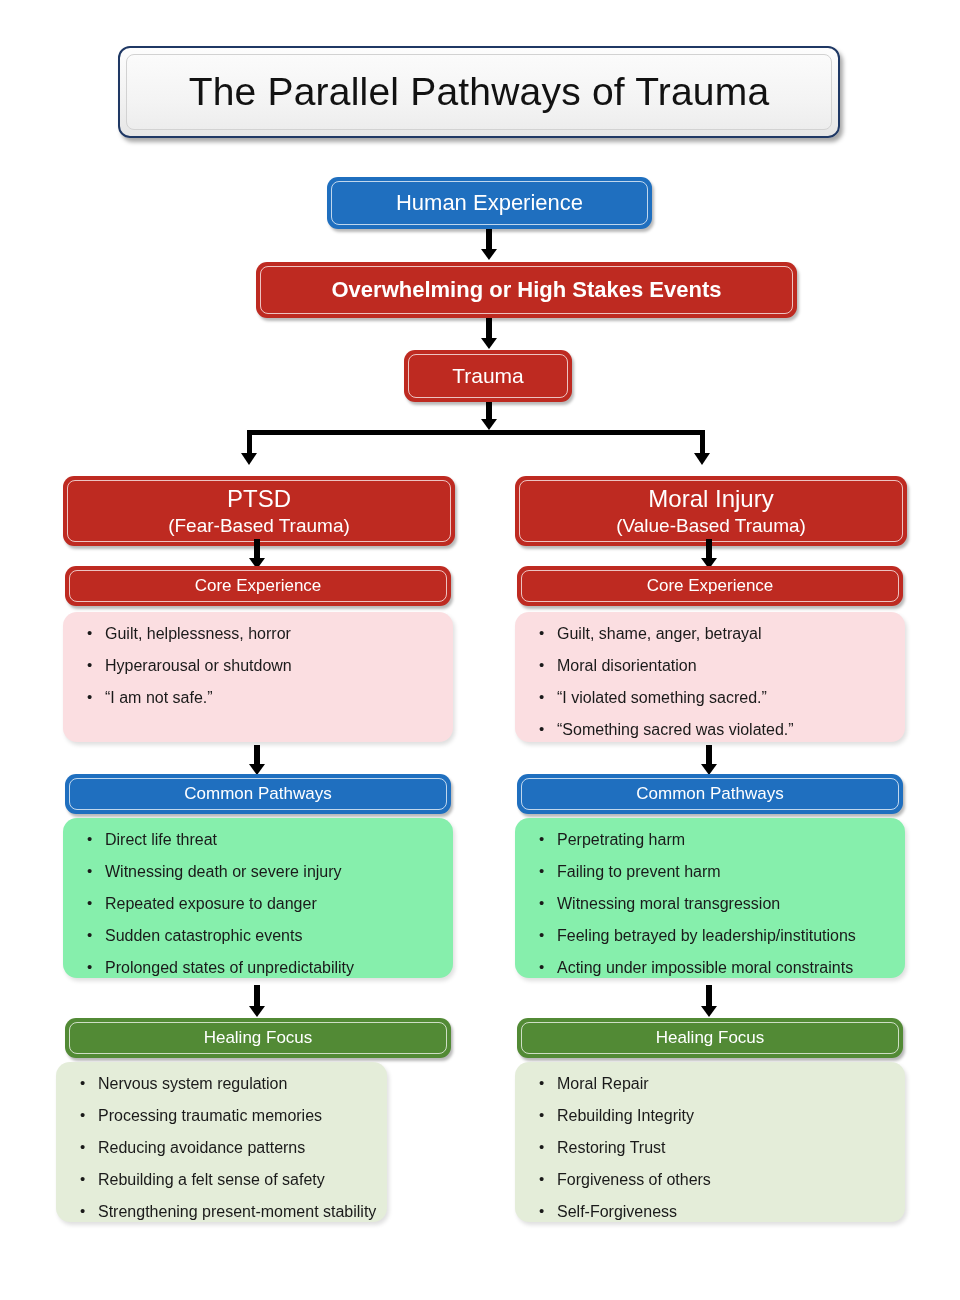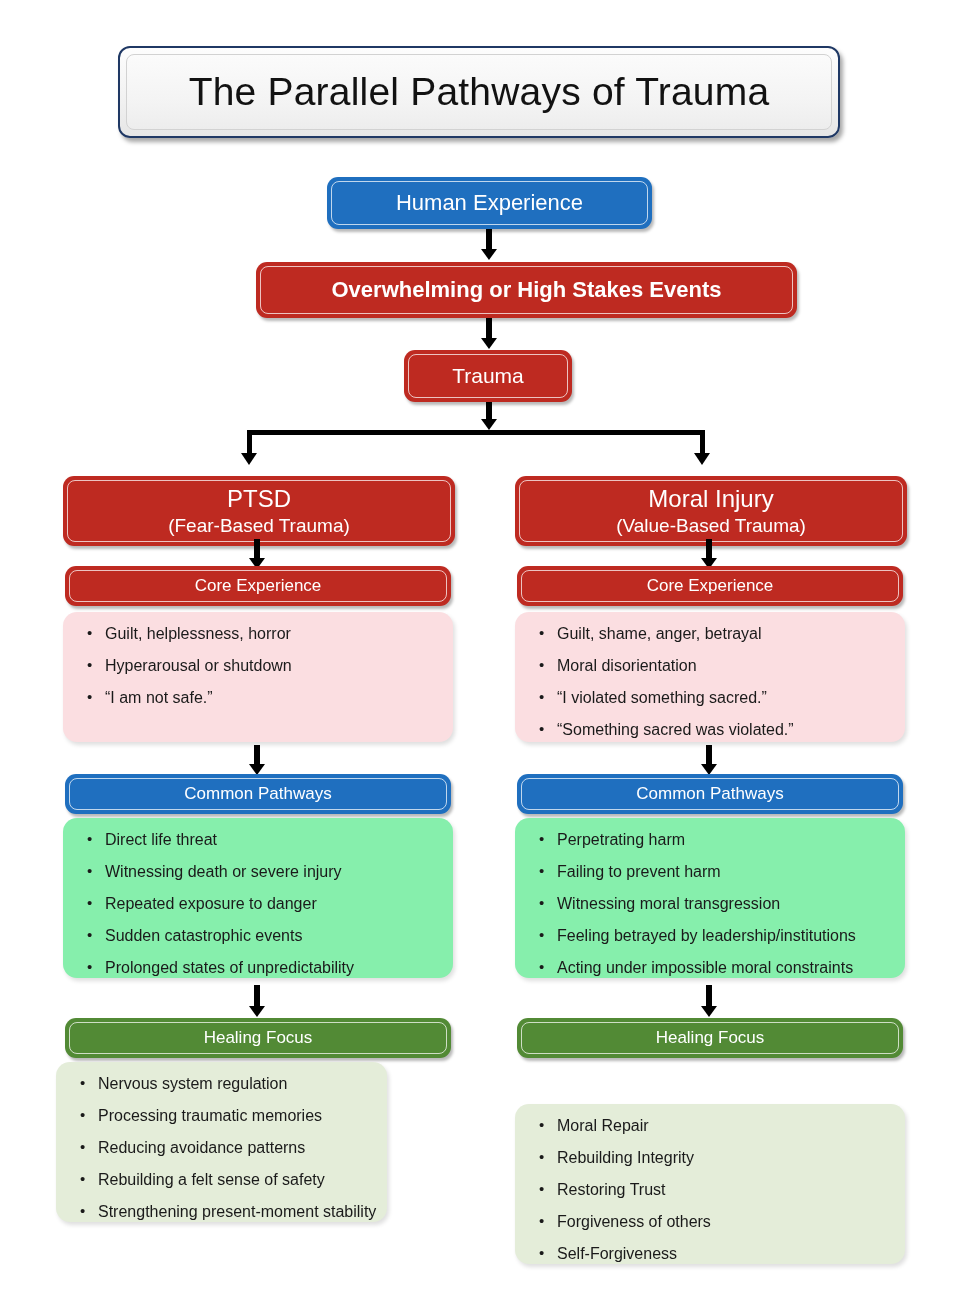--- a/index.html
+++ b/index.html
@@ -137,21 +137,21 @@
     top: -1px;
     font-size: 15px;
     color: #1a1a1a;
   }
 
   #panel-core-l { left: 63px;  top: 612px;  width: 390px; height: 130px; }
   #panel-core-r { left: 515px; top: 612px;  width: 390px; height: 130px; }
   #panel-path-l { left: 63px;  top: 818px;  width: 390px; height: 160px; }
   #panel-path-r { left: 515px; top: 818px;  width: 390px; height: 160px; }
   #panel-heal-l { left: 56px;  top: 1062px; width: 331px; height: 160px; }
-  #panel-heal-r { left: 515px; top: 1062px; width: 390px; height: 160px; margin-top: 42px; }
+  #panel-heal-r { left: 515px; top: 1062px; width: 390px; height: 160px; }
 
   
   .arrow {
     position: absolute;
     width: 0;
     height: 0;
   }
   .arrow .shaft {
     position: absolute;
     left: -3px;

